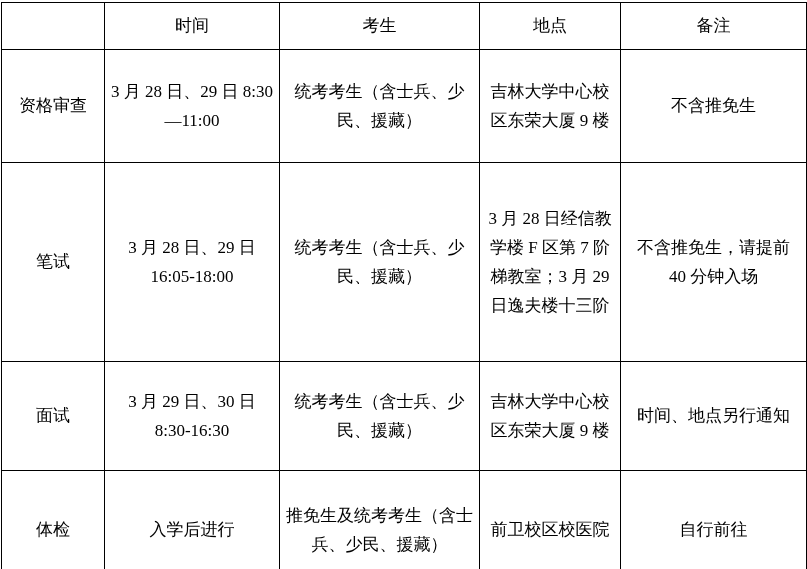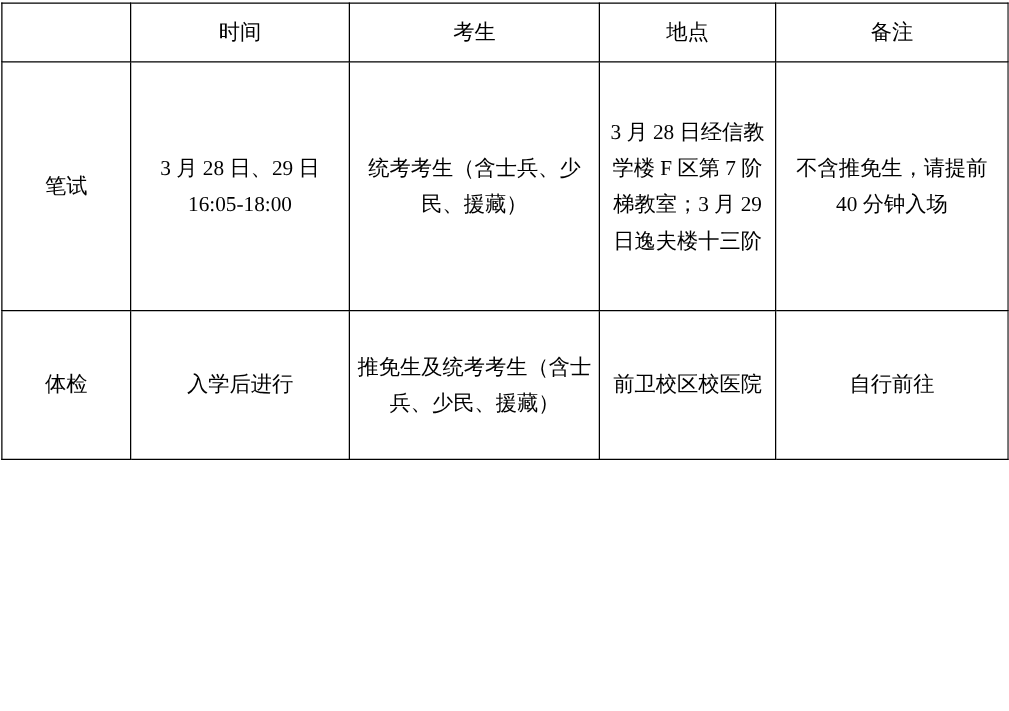--- a/index.html
+++ b/index.html
@@ -59,26 +59,40 @@
       <col class="c4">
   </colgroup>
   <tbody>
     <tr class="r-head">
       <td></td>
       <td>时间</td>
       <td>考生</td>
       <td>地点</td>
       <td>备注</td>
     </tr>
+    <tr class="r-0">
+      <td>资格审查</td>
+      <td>3 月 28 日、29 日 8:30—11:00</td>
+      <td>统考考生（含士兵、少民、援藏）</td>
+      <td>吉林大学中心校区东荣大厦 9 楼</td>
+      <td>不含推免生</td>
+    </tr>
     <tr class="r-1">
       <td>笔试</td>
       <td>3 月 28 日、29 日 16:05-18:00</td>
       <td>统考考生（含士兵、少民、援藏）</td>
       <td class="loc-multiline">3 月 28 日经信教学楼 F 区第 7 阶梯教室；3 月 29 日逸夫楼十三阶</td>
       <td>不含推免生，请提前 40 分钟入场</td>
+    </tr>
+    <tr class="r-2">
+      <td>面试</td>
+      <td>3 月 29 日、30 日 8:30-16:30</td>
+      <td>统考考生（含士兵、少民、援藏）</td>
+      <td>吉林大学中心校区东荣大厦 9 楼</td>
+      <td>时间、地点另行通知</td>
     </tr>
     <tr class="r-3">
       <td>体检</td>
       <td>入学后进行</td>
       <td>推免生及统考考生（含士兵、少民、援藏）</td>
       <td class="loc-multiline">前卫校区校医院</td>
       <td>自行前往</td>
     </tr>
   </tbody>
 </table>

